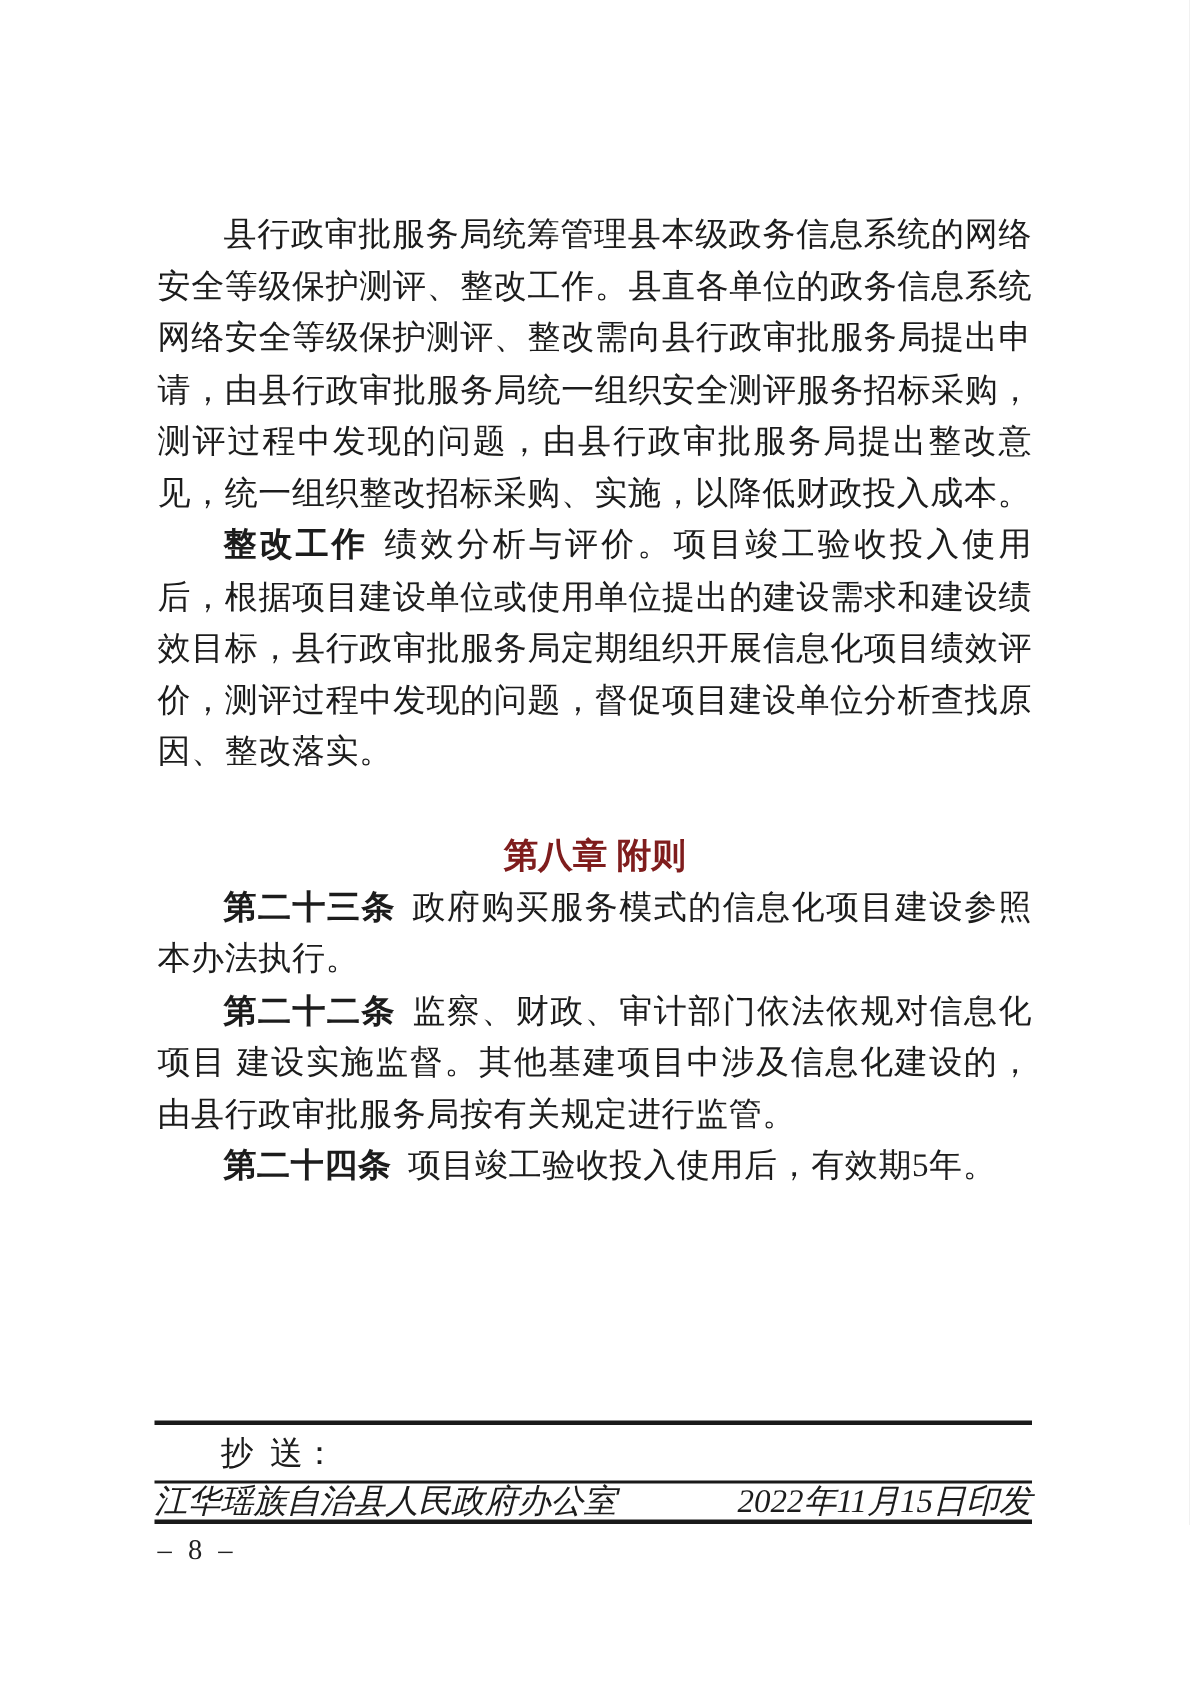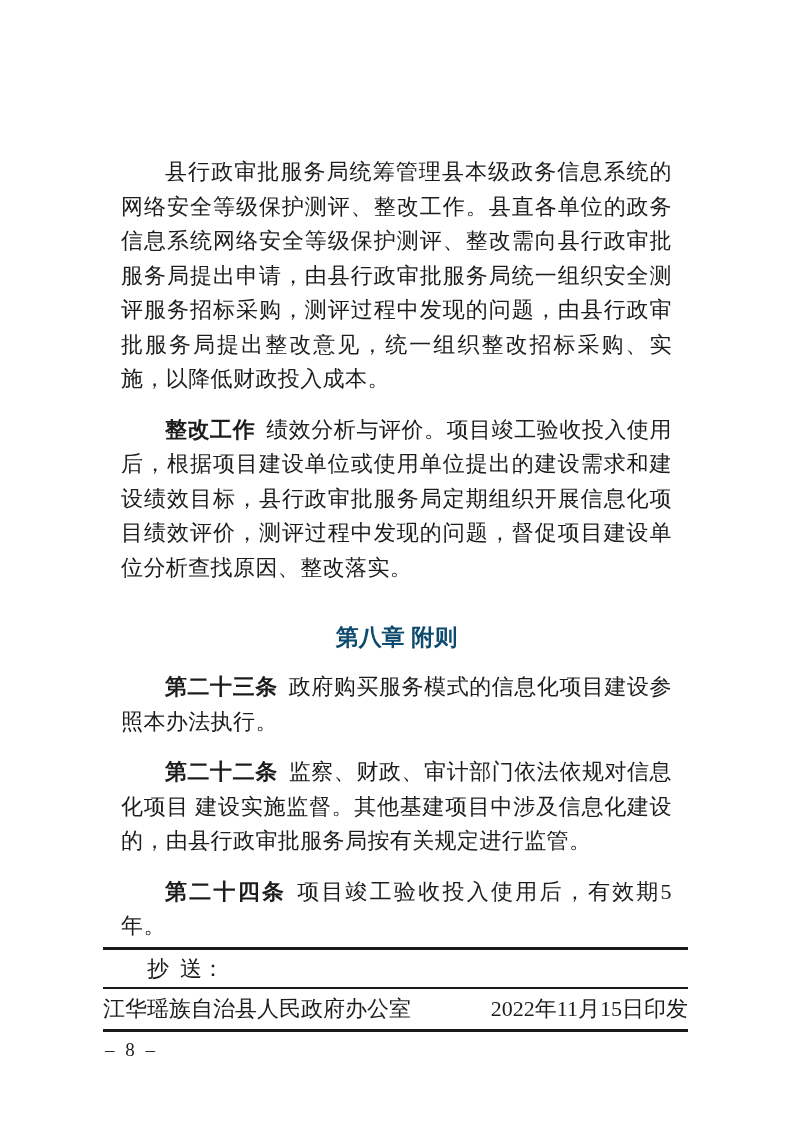--- a/index.html
+++ b/index.html
@@ -17,41 +17,41 @@
     color: #1a1a1a;
     font-family: "Liberation Serif", "DejaVu Serif", serif;
   }
   .doc-body {
     position: absolute;
     top: 139px;
     left: 105px;
     right: 105px;
   }
   .para {
-    margin: 16px;
+    margin: 0;
     font-size: 22px;
     line-height: 34.5px;
     letter-spacing: 0.4px;
     text-align: justify;
     text-align-last: left;
     text-indent: 2em;
     color: #1c1c1c;
   }
   .para .lead {
     font-weight: 700;
     margin-right: 0.5em;
   }
   .chapter {
     margin: 34.5px 0 0 0;
     font-size: 23px;
     line-height: 34.5px;
     font-weight: 600;
     text-align: center;
     font-family: "Liberation Sans", "DejaVu Sans", sans-serif;
-    color: #0c4a6e;
+    color: #7f1d1d;
   }
   .doc-footer {
     position: absolute;
     top: 947px;
     left: 103px;
     right: 105px;
     font-size: 22px;
     color: #1c1c1c;
   }
   .rule {
@@ -62,24 +62,25 @@
   .rule.thick { height: 3px; }
   .rule.thin  { height: 2px; }
   .copy-row {
     height: 37px;
     display: flex;
     align-items: center;
     margin-left: 44px;
   }
   .copy-label { white-space: pre; }
   .issue-row {
-    height: 40px;
+    height: 24px;
     display: flex;
     align-items: center;
     justify-content: space-between;
+    font-style: italic;
   }
   .page-num {
     margin-top: 7px;
     margin-left: 2px;
     font-size: 19px;
     letter-spacing: 3px;
     color: #222;
   }
 </style>
 </head>

